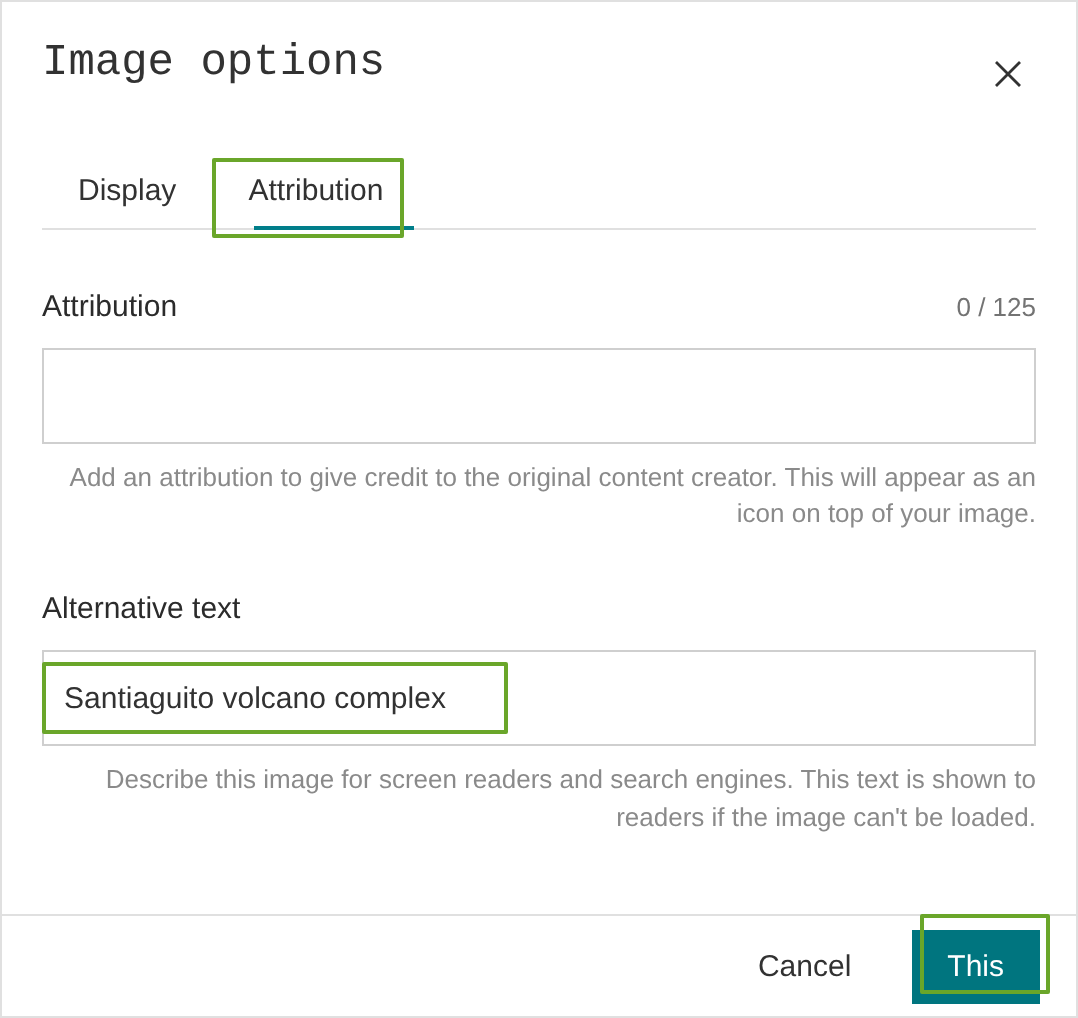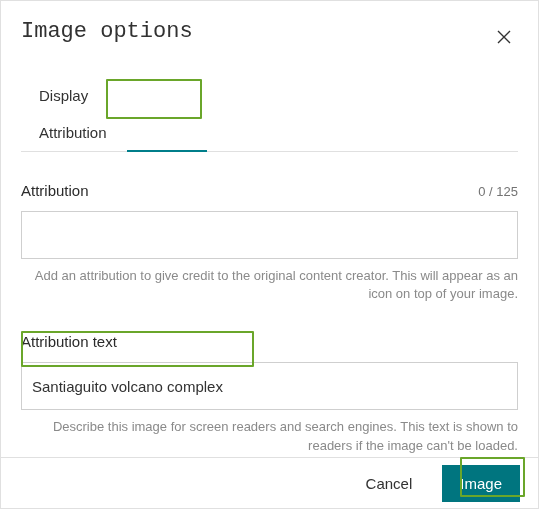--- a/index.html
+++ b/index.html
@@ -9,21 +9,21 @@
     border: 1px solid #e0e0e0;
     background: #fff;
     display: flex; flex-direction: column;
     position: relative;
   }
   .content { padding: 18px 20px 0 20px; flex: 1 1 auto; }
   .header { display: flex; align-items: flex-start; justify-content: space-between; }
   .title { font-size: 22px; font-weight: 400; color: #323232; font-family: Liberation Mono, monospace; }
   .close-btn { width: 28px; height: 28px; display: flex; align-items: center; justify-content: center; cursor: pointer; color: #323232; margin-top: 4px; }
   .tabs-wrap { margin-top: 26px; position: relative; }
-  .tabs { display: flex; gap: 0; flex-direction: column; }
+  .tabs { display: flex; gap: 0; }
   .tab {
     padding: 10px 18px 10px 18px;
     font-size: 15px;
     color: #323232;
     cursor: pointer;
     background: transparent;
     border: none;
   }
   .tab-active-underline {
     position: absolute;
@@ -116,30 +116,30 @@
       <div class="field-row">
         <span class="label">Attribution</span>
         <span class="counter">0 / 125</span>
       </div>
       <input class="input" type="text" value="" style="">
       <p class="help">Add an attribution to give credit to the original content creator. This will appear as an icon on top of your image.</p>
     </div>
 
     <div class="field">
       <div class="field-row">
-        <span class="label">Attribution text</span>
+        <span class="label">Alternative text</span>
       </div>
       <input class="input" type="text" value="Santiaguito volcano complex" style="">
       <p class="help">Describe this image for screen readers and search engines. This text is shown to readers if the image can't be loaded.</p>
     </div>
 
   </div>
 
   <div class="footer">
     <button class="btn btn-cancel">Cancel</button>
-    <button class="btn btn-save">Image</button>
+    <button class="btn btn-save">This</button>
   </div>
 
   <div class="hl hl-tab"></div>
   <div class="hl hl-alt"></div>
   <div class="hl hl-save"></div>
 
 </div>
 
 </body></html>

